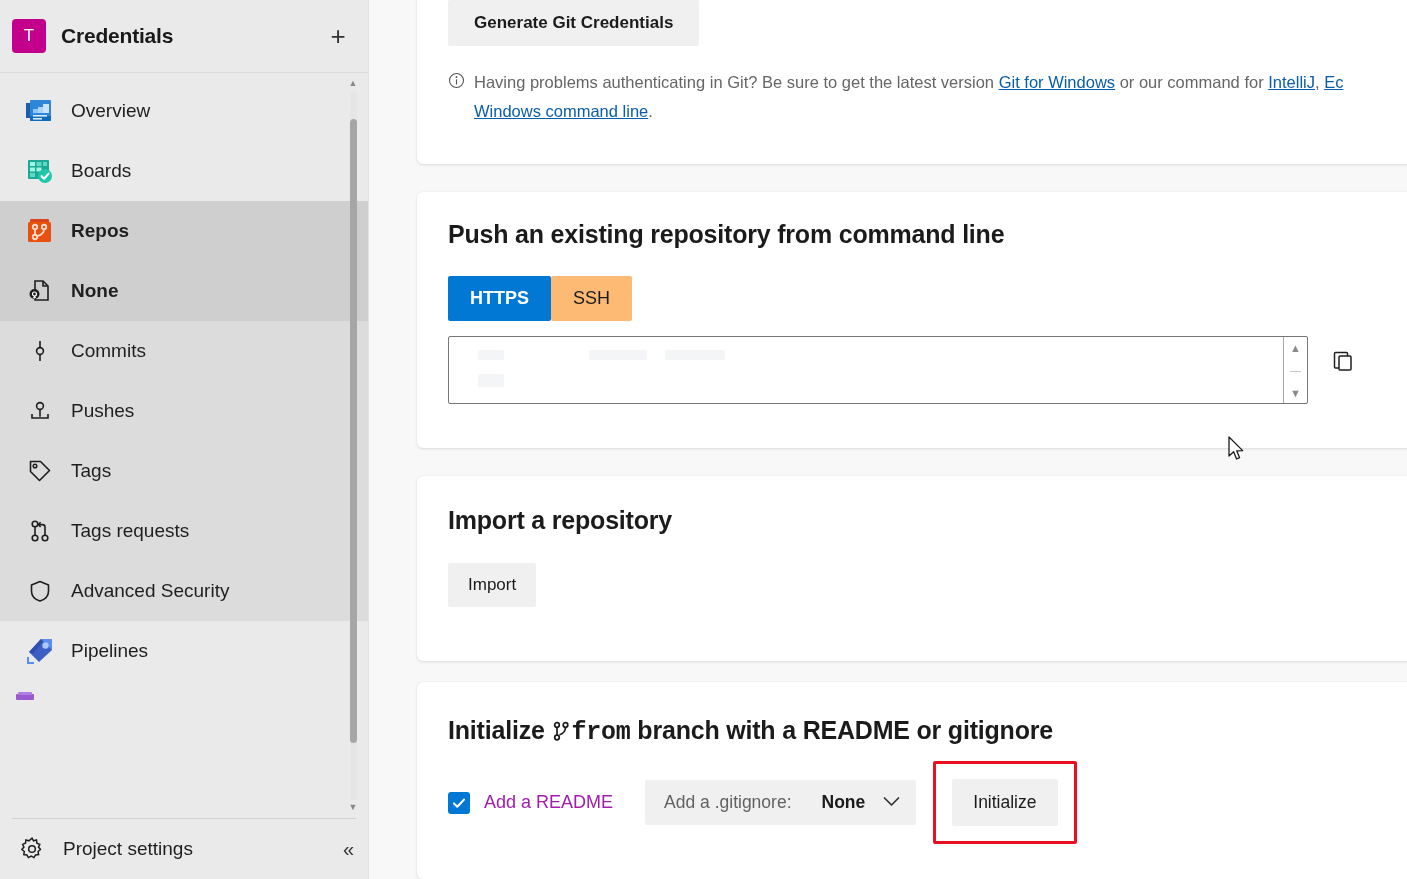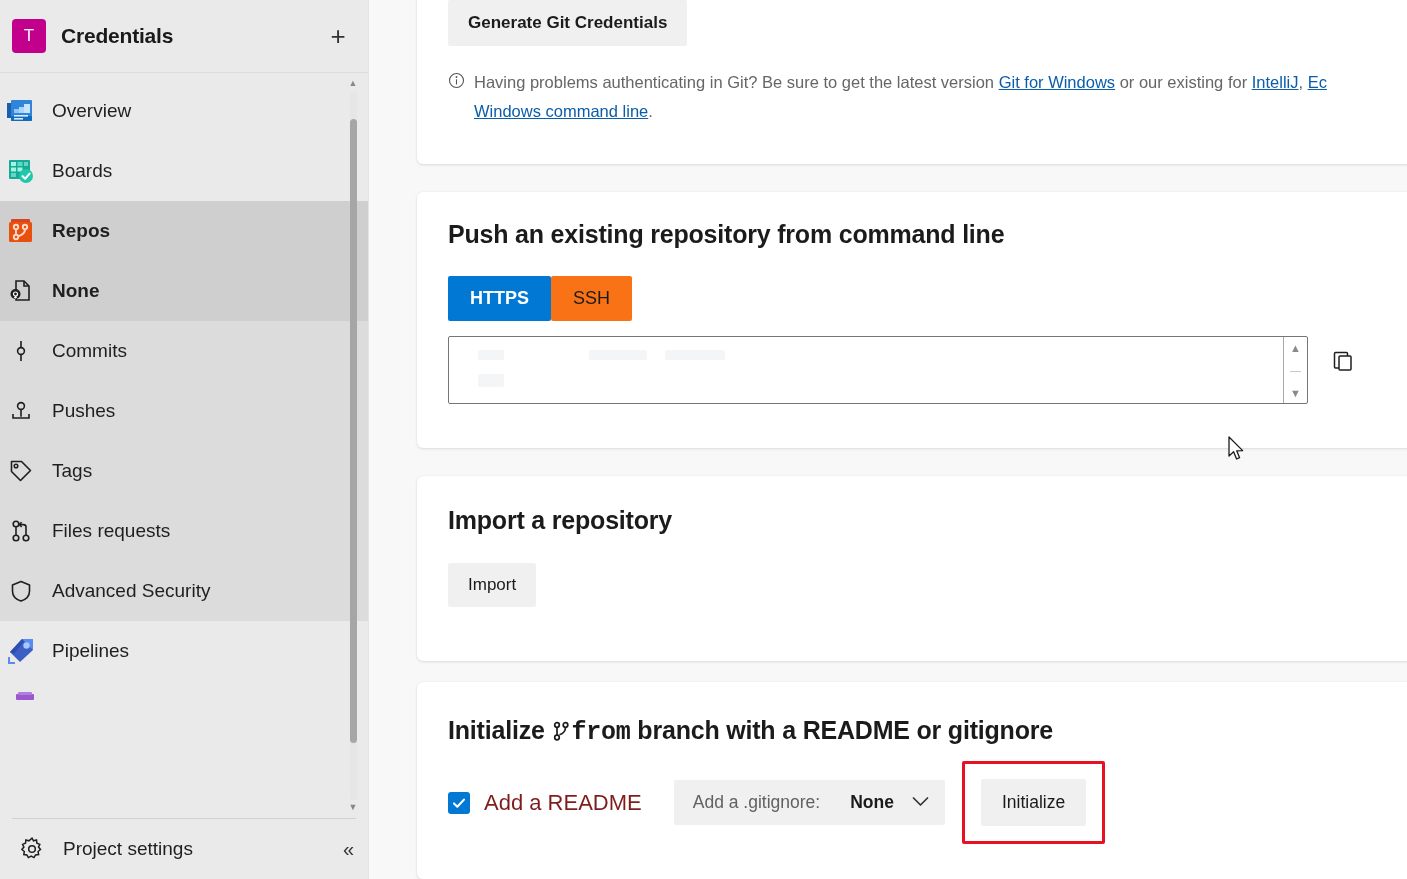--- a/index.html
+++ b/index.html
@@ -49,21 +49,21 @@
   .sb-scroll {
     position: relative;
     flex: 1 1 auto;
     overflow: hidden;
   }
   .sb-list { padding-top: 8px; }
 
   .nav-item {
     display: flex; align-items: center;
     height: 60px;
-    padding-left: 1px;
+    padding-left: 20px;
     cursor: pointer;
     position: relative;
   }
   .nav-item .ico {
     width: 40px; flex: 0 0 40px;
     display: flex; align-items: center; justify-content: center;
   }
   .nav-item .lbl {
     margin-left: 11px;
     font-size: 19px; color: #1f1f1f;
@@ -132,21 +132,21 @@
   .card-inner { padding: 0 31px; }
 
   .btn {
     background: #f0f0f0;
     border: none;
     color: #1b1b1b;
     font-family: "Liberation Sans", sans-serif;
     cursor: pointer;
     border-radius: 2px;
   }
-  .btn-strong { font-weight: bold; font-size: 17px; padding: 13px 20px; text-align: center; }
+  .btn-strong { font-weight: bold; font-size: 17px; padding: 13px 26px; text-align: center; }
   .btn-plain  { font-size: 17px; padding: 12px 20px; }
 
   .note {
     display: flex; align-items: flex-start;
     color: #666; font-size: 16.5px; line-height: 29px;
   }
   .note .i-ico {
     flex: 0 0 26px; margin-top: 4px;
     font-size: 15px; color: #555;
     display:flex; align-items:flex-start; justify-content:flex-start;
@@ -154,21 +154,21 @@
   .note a { color: #0a5dab; text-decoration: underline; }
 
   h2.sect {
     font-size: 25px; font-weight: bold; color: #1b1b1b;
     letter-spacing: -0.2px;
   }
 
   .pivot { display: flex; }
   .pivot .pv {
     font-size: 18px; padding: 12px 22px;
-    cursor: pointer; color: #1b1b1b; background: #f97316;
+    cursor: pointer; color: #1b1b1b; background: #fdba74;
     border-radius: 2px;
   }
   .pivot .pv.active { background: #0078d4; color: #fff; font-weight: 600; text-align: right; }
 
   .clone-row { display: flex; align-items: flex-start; }
   .clone-box {
     flex: 0 0 860px;
     height: 68px;
     border: 1px solid #767676;
     border-radius: 2px;
@@ -190,21 +190,21 @@
   .copy-ico { margin-left: 24px; margin-top: 14px; cursor: pointer; }
 
   .init-row { display: flex; align-items: center; }
   .chk {
     width: 22px; height: 22px; border-radius: 3px;
     background: #0078d4;
     display: flex; align-items: center; justify-content: center;
     cursor: pointer; flex: 0 0 22px;
   }
   .chk svg { display:block; }
-  .chk-lbl { font-size: 22px; color: #7f1d1d; margin-left: 14px; white-space: nowrap; }
+  .chk-lbl { font-size: 18px; color: #a21caf; margin-left: 14px; white-space: nowrap; }
   .gitignore {
     margin-left: 32px;
     background: #f0f0f0; border-radius: 2px;
     padding: 12px 16px 12px 19px;
     display: flex; align-items: center; gap: 10px;
     cursor: pointer;
   }
   .gi-pre { font-size: 17.5px; color: #616161; }
   .gi-val { font-size: 17.5px; color: #1b1b1b; font-weight: bold; margin-left: 20px; }
   .gi-car { font-size: 13px; color: #333; margin-left: 8px; }
@@ -346,21 +346,21 @@
                 <g fill="none" stroke="#1f1f1f" stroke-width="1.6">
                   <circle cx="8" cy="6" r="2.8"></circle>
                   <circle cx="8" cy="20" r="2.8"></circle>
                   <circle cx="18" cy="20" r="2.8"></circle>
                   <path d="M8 8.8 v8.4"></path>
                   <path d="M18 17.2 V9 q0 -2.4 -2.6 -2.4 h-3.6"></path>
                   <path d="M13.6 4.2 L11.4 6.6 L13.6 9"></path>
                 </g>
               </svg>
             </span>
-            <span class="lbl">Files requests</span>
+            <span class="lbl">Tags requests</span>
           </div>
 
           <div class="nav-item">
             <span class="ico">
               <svg width="26" height="26" viewBox="0 0 26 26">
                 <path d="M13 3.5 L21.5 7 v6.2 c0 5.2 -4.2 8.4 -8.5 9.9 c-4.3 -1.5 -8.5 -4.7 -8.5 -9.9 V7 Z" fill="none" stroke="#1f1f1f" stroke-width="1.6" stroke-linejoin="round"></path>
               </svg>
             </span>
             <span class="lbl">Advanced Security</span>
           </div>
@@ -427,21 +427,21 @@
 
         <div class="note" style="margin-top:22px;">
           <span class="i-ico">
             <svg width="17" height="17" viewBox="0 0 17 17">
               <circle cx="8.5" cy="8.5" r="7" fill="none" stroke="#555" stroke-width="1.1"></circle>
               <circle cx="8.5" cy="5" r="0.95" fill="#555"></circle>
               <path d="M8.5 7.3 v5.2" stroke="#555" stroke-width="1.1"></path>
             </svg>
           </span>
           <span style="white-space:nowrap;">
-            <span>Having problems authenticating in Git? Be sure to get the latest version </span><a href="#">Git for Windows</a><span> or our existing for </span><a href="#">IntelliJ</a><span>, </span><a href="#">Ec</a><br><a href="#">Windows command line</a><span>.</span>
+            <span>Having problems authenticating in Git? Be sure to get the latest version </span><a href="#">Git for Windows</a><span> or our command for </span><a href="#">IntelliJ</a><span>, </span><a href="#">Ec</a><br><a href="#">Windows command line</a><span>.</span>
           </span>
         </div>
       </div>
     </div>
 
     <div class="card" style="top:192px; height:256px;">
       <div class="card-inner" style="padding-top:28px;">
         <h2 class="sect">Push an existing repository from command line</h2>
 
         <div class="pivot" style="margin-top:27px;">

